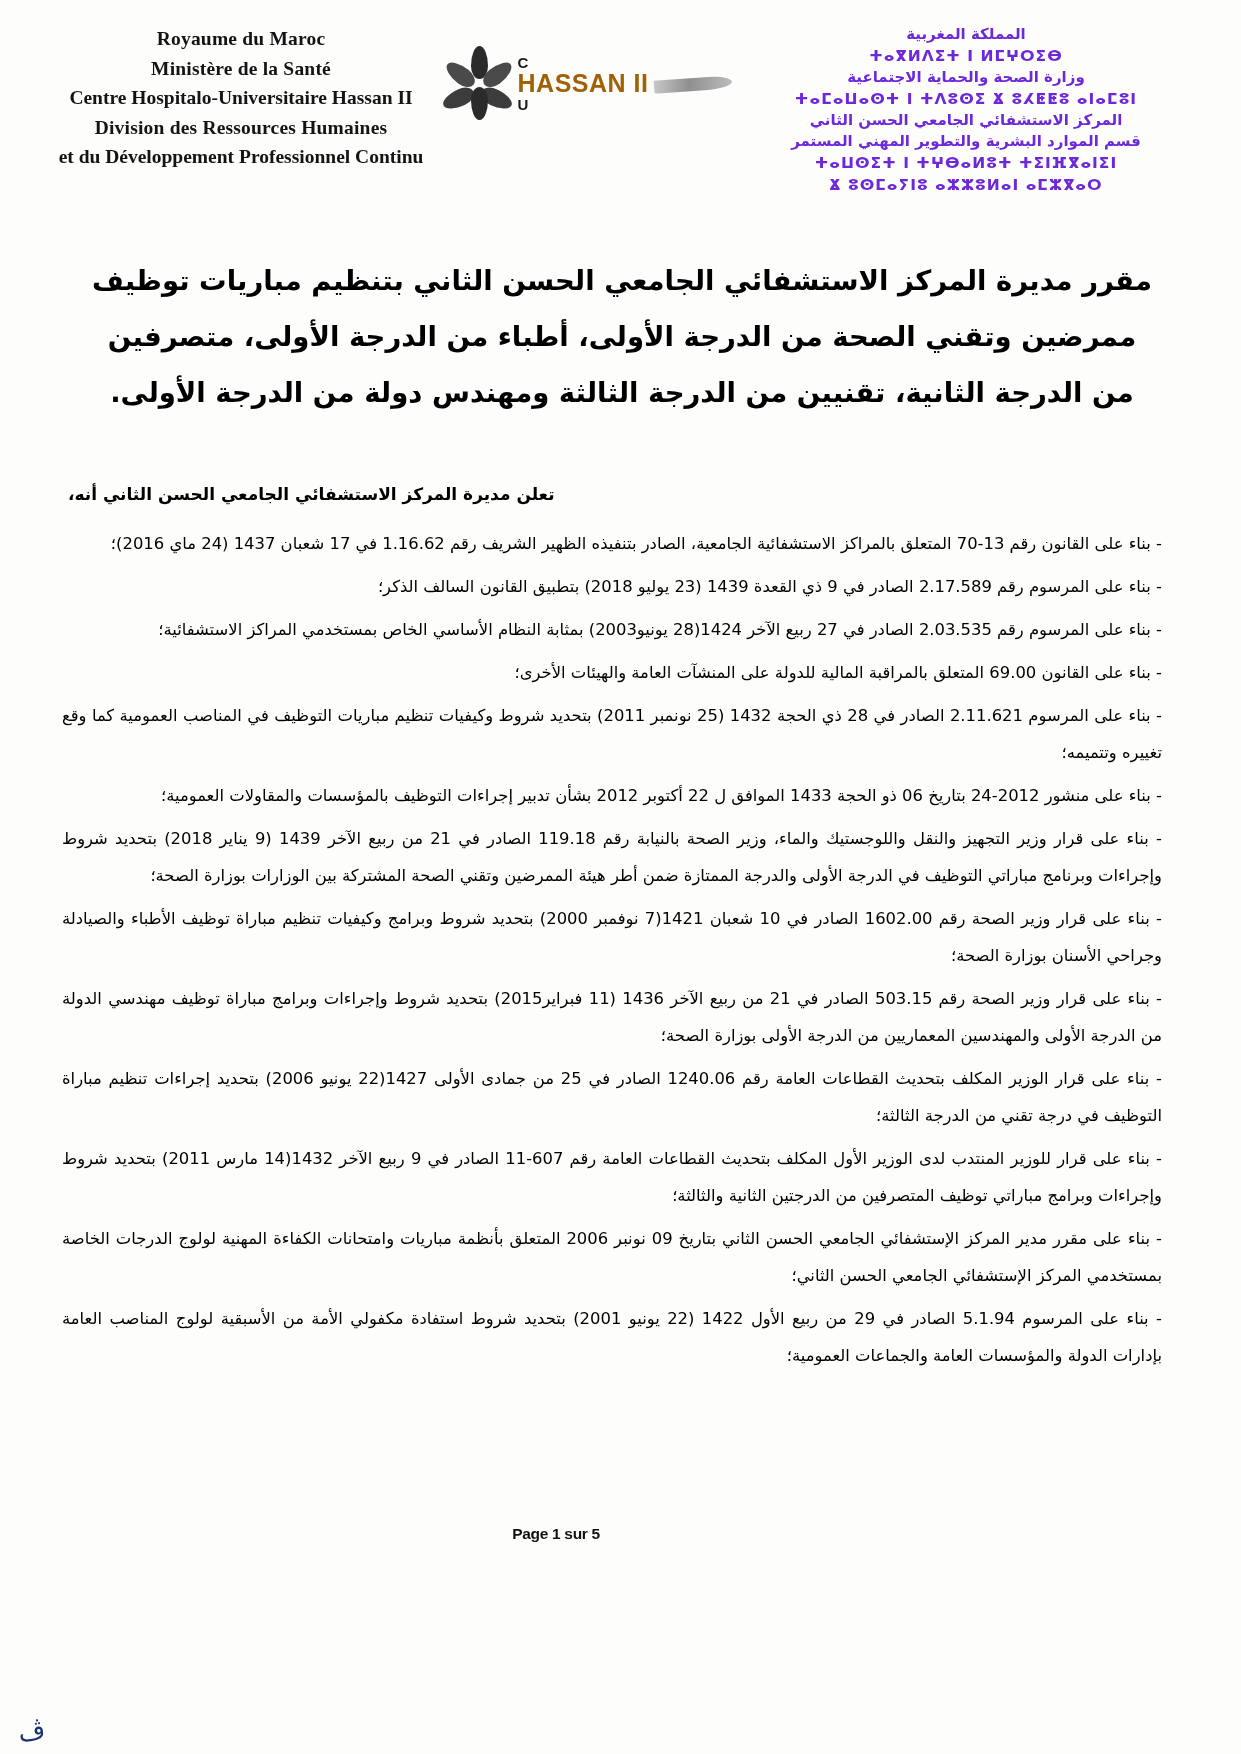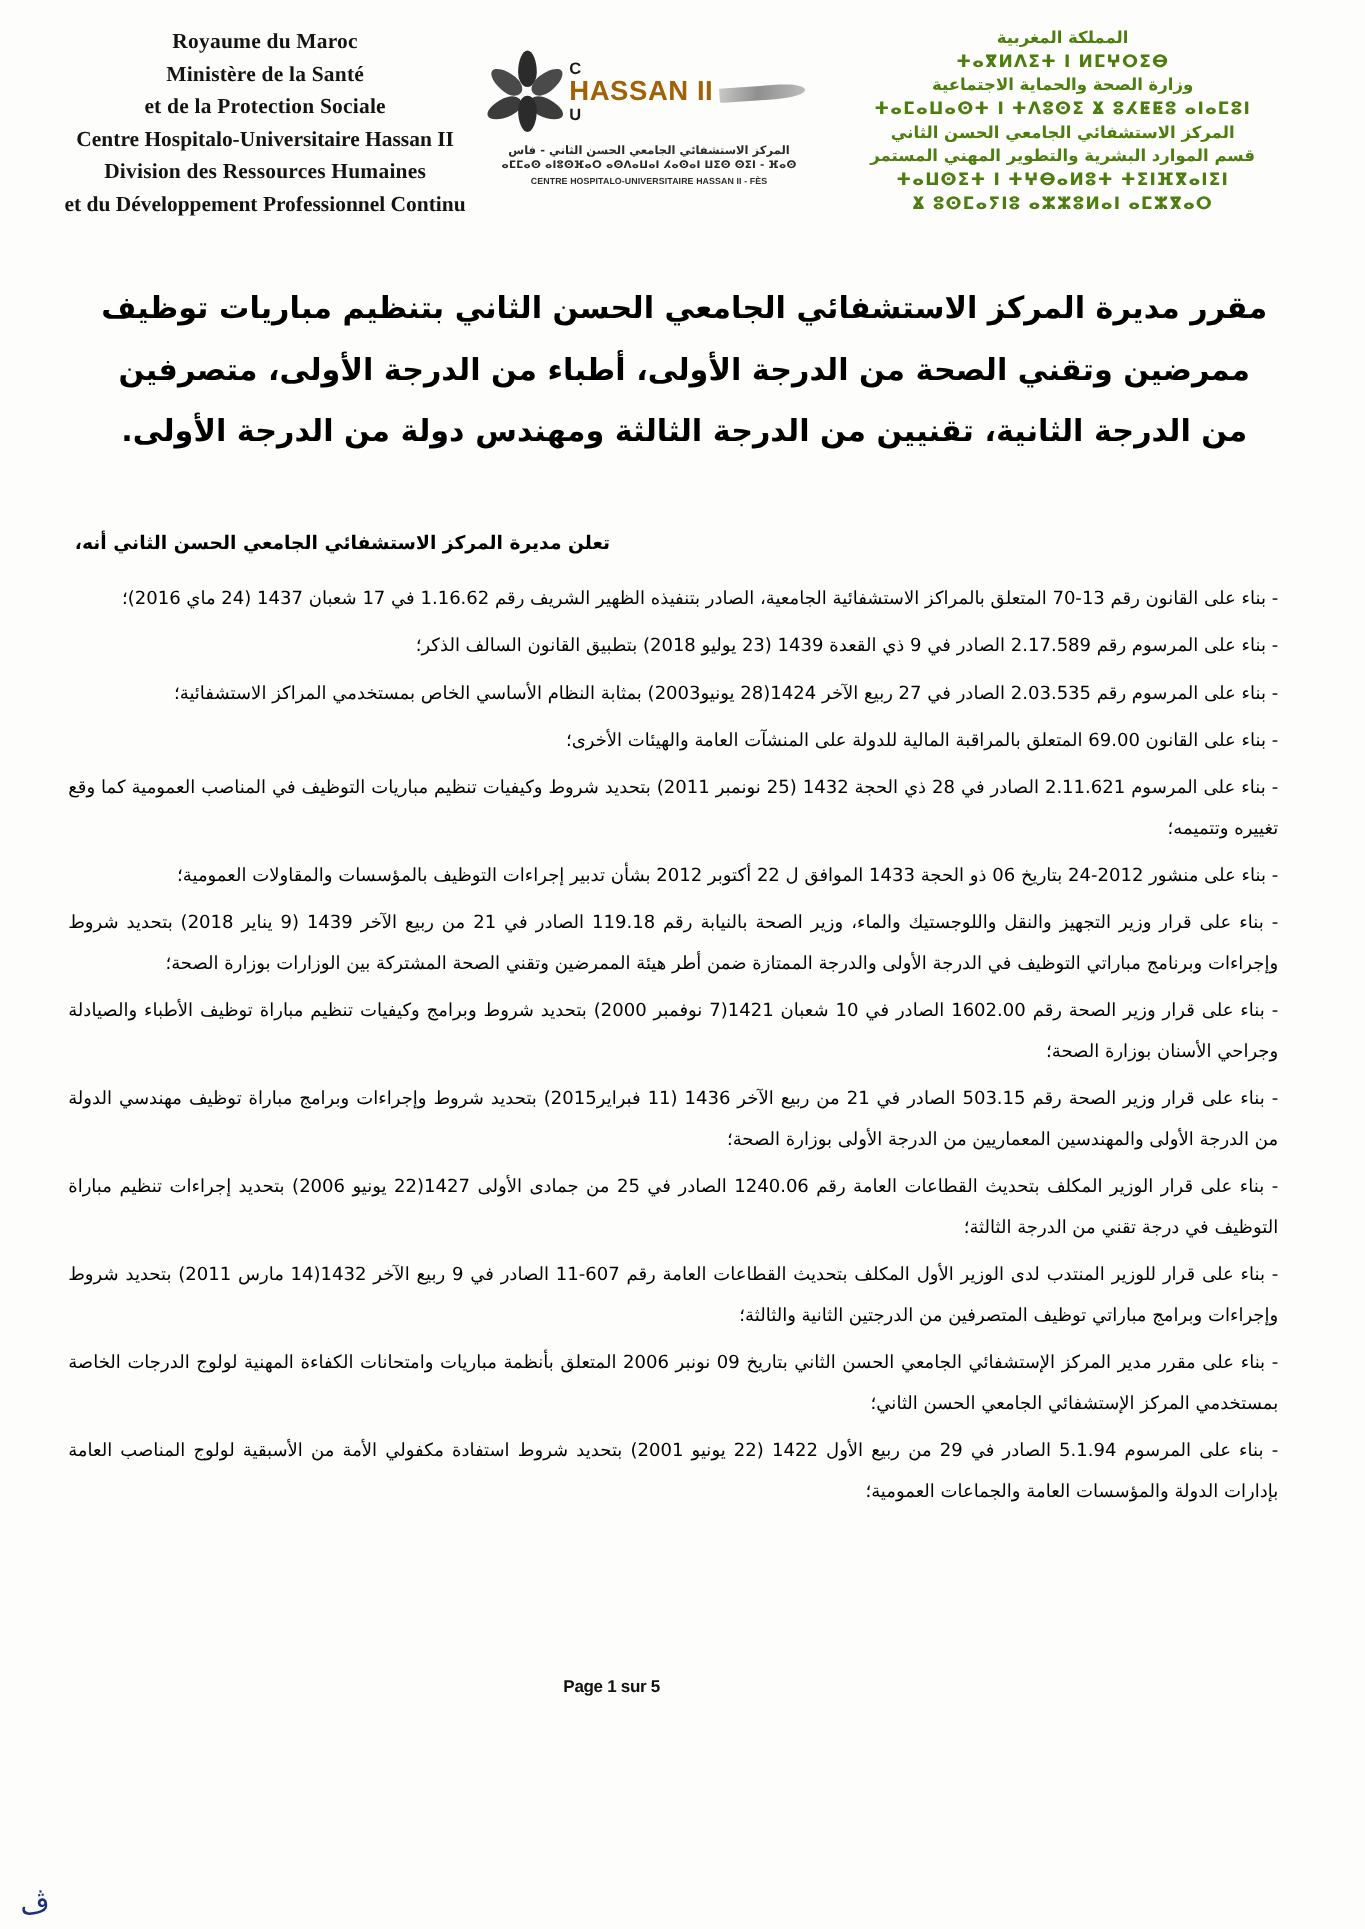--- a/index.html
+++ b/index.html
@@ -119,21 +119,21 @@
     font-family: "Liberation Sans", sans-serif;
   }
 
   .header-ar {
     width: 480px;
     padding-right: 48px;
     box-sizing: border-box;
     text-align: center;
     direction: rtl;
     font-family: "DejaVu Sans", "Liberation Sans", sans-serif;
-    color: #4d7c0f;
+    color: #6d28d9;
   }
   .header-ar .ar {
     font-size: 15px;
     font-weight: bold;
     line-height: 21px;
     white-space: nowrap;
   }
   .header-ar .tif {
     font-size: 15.5px;
     font-weight: bold;
@@ -213,21 +213,20 @@
 </head>
 <body>
 
 <div class="page">
 
   <div class="header">
 
     <div class="header-fr">
       <div>Royaume du Maroc</div>
       <div>Ministère de la Santé</div>
-      <div>et de la Protection Sociale</div>
       <div class="wide">Centre Hospitalo-Universitaire Hassan II</div>
       <div>Division des Ressources Humaines</div>
       <div class="wide">et du  Développement Professionnel Continu</div>
     </div>
 
     <div class="header-logo">
       <div class="logo-row">
         <div class="logo-mark">
           <span class="petal" style="left:23px; top:0px; transform:rotate(0deg);"></span>
           <span class="petal" style="left:4px;  top:12px; transform:rotate(-52deg); background:#4a4a4a;"></span>
@@ -236,25 +235,20 @@
           <span class="petal" style="left:40px; top:36px; transform:rotate(115deg);  background:#3c3c3c;"></span>
           <span class="petal" style="left:23px; top:41px; transform:rotate(180deg);"></span>
         </div>
         <div class="logo-words">
           <div class="logo-c">C</div>
           <div class="logo-hassan">HASSAN II</div>
           <div class="logo-c logo-u">U</div>
         </div>
         <div class="logo-swoosh"></div>
       </div>
-      <div class="logo-caption">
-        <div>المركز الاستشفائي الجامعي الحسن الثاني - فاس</div>
-        <div class="tif">ⴰⵎⵎⴰⵙ ⴰⵏⵓⵙⴼⴰⵔ ⴰⵙⴷⴰⵡⴰⵏ ⵃⴰⵙⴰⵏ ⵡⵉⵙ ⵙⵉⵏ - ⴼⴰⵙ</div>
-        <div class="lat">CENTRE HOSPITALO-UNIVERSITAIRE HASSAN II - FÈS</div>
-      </div>
     </div>
 
     <div class="header-ar">
       <div class="ar">المملكة المغربية</div>
       <div class="tif">ⵜⴰⴳⵍⴷⵉⵜ ⵏ ⵍⵎⵖⵔⵉⴱ</div>
       <div class="ar">وزارة الصحة والحماية الاجتماعية</div>
       <div class="tif">ⵜⴰⵎⴰⵡⴰⵙⵜ ⵏ ⵜⴷⵓⵙⵉ ⴴ ⵓⵃⵟⵟⵓ ⴰⵏⴰⵎⵓⵏ</div>
       <div class="ar">المركز الاستشفائي الجامعي الحسن الثاني</div>
       <div class="ar">قسم الموارد البشرية والتطوير المهني المستمر</div>
       <div class="tif">ⵜⴰⵡⵙⵉⵜ ⵏ ⵜⵖⴱⴰⵍⵓⵜ ⵜⵉⵏⴼⴳⴰⵏⵉⵏ</div>

